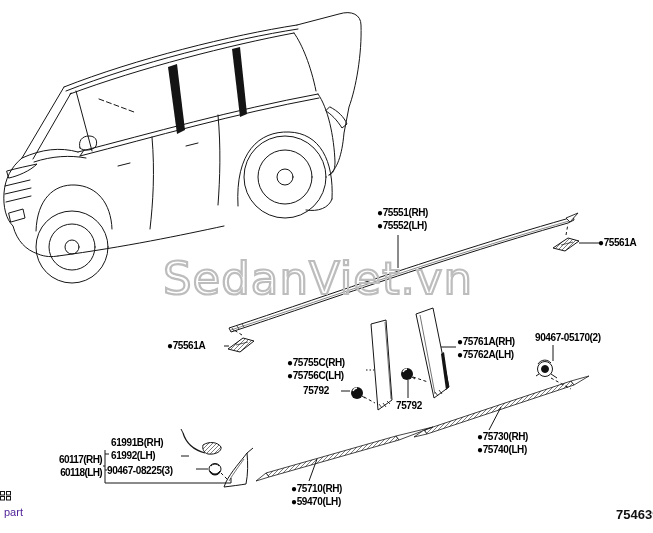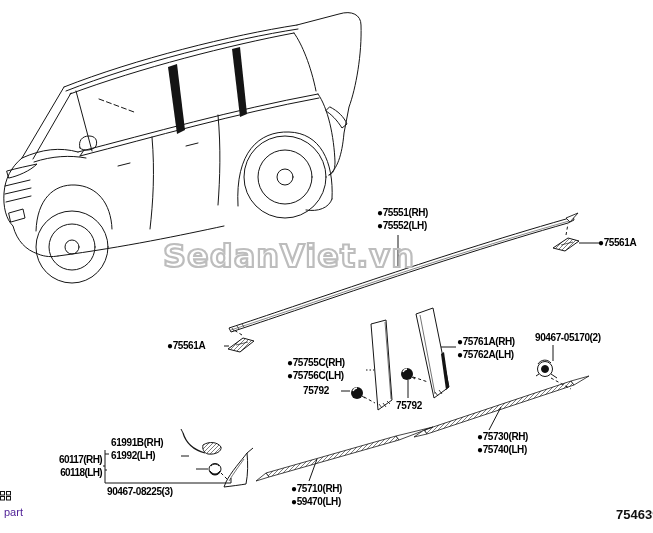--- a/index.html
+++ b/index.html
@@ -1,20 +1,20 @@
 <!DOCTYPE html>
 <html><head>
 <meta charset="utf-8">
 <style>
   html,body{margin:0;padding:0;background:#fff;}
   #canvas{position:relative;width:653px;height:533px;background:#ffffff;overflow:hidden;
           font-family:"Liberation Sans",sans-serif;}
   #art{position:absolute;left:0;top:0;z-index:1;}
-  #watermark{position:absolute;left:163px;top:237px;z-index:3;
-             font-family:"DejaVu Sans",sans-serif;font-weight:700;font-size:32px;
+  #watermark{position:absolute;left:163px;top:252px;z-index:3;
+             font-family:"DejaVu Sans",sans-serif;font-weight:400;font-size:45px;
              letter-spacing:1px;color:transparent;-webkit-text-stroke:2.2px #bdbdbd;
              white-space:nowrap;pointer-events:none;}
   .lbl{position:absolute;z-index:4;font-weight:bold;font-size:10px;line-height:13px;
        letter-spacing:-0.4px;color:#000;white-space:nowrap;}
   .lbl div{height:13px;}
   #l-corner-part{width:66px;text-align:right;letter-spacing:-0.6px;}
   #doc-number{position:absolute;left:616px;top:507px;z-index:4;font-weight:bold;
               font-size:13px;color:#111;}
   #legend{position:absolute;left:0px;top:487px;z-index:4;color:#4c1d95;}
   #legend .txt{font-size:11px;margin-left:4px;margin-top:1px;}
@@ -239,21 +239,21 @@
 <div class="lbl" style="left:111px;top:436px">
   <div>61991B(RH)</div>
   <div>61992(LH)</div>
 </div>
 
 <div class="lbl" id="l-corner-part" style="left:36px;top:453px">
   <div>60117(RH)</div>
   <div>60118(LH)</div>
 </div>
 
-<div class="lbl" style="left:107px;top:485px">
+<div class="lbl" style="left:107px;top:464px">
   <div>90467-08225(3)</div>
 </div>
 
 <div id="doc-number">754639</div>
 
 <div id="legend">
   <svg width="12" height="10" viewBox="0 0 12 10">
     <g fill="none" stroke="#161616" stroke-width="1">
       <rect x="0.5" y="0.5" width="4" height="3.5"></rect>
       <rect x="6.5" y="0.5" width="4" height="3.5"></rect>

